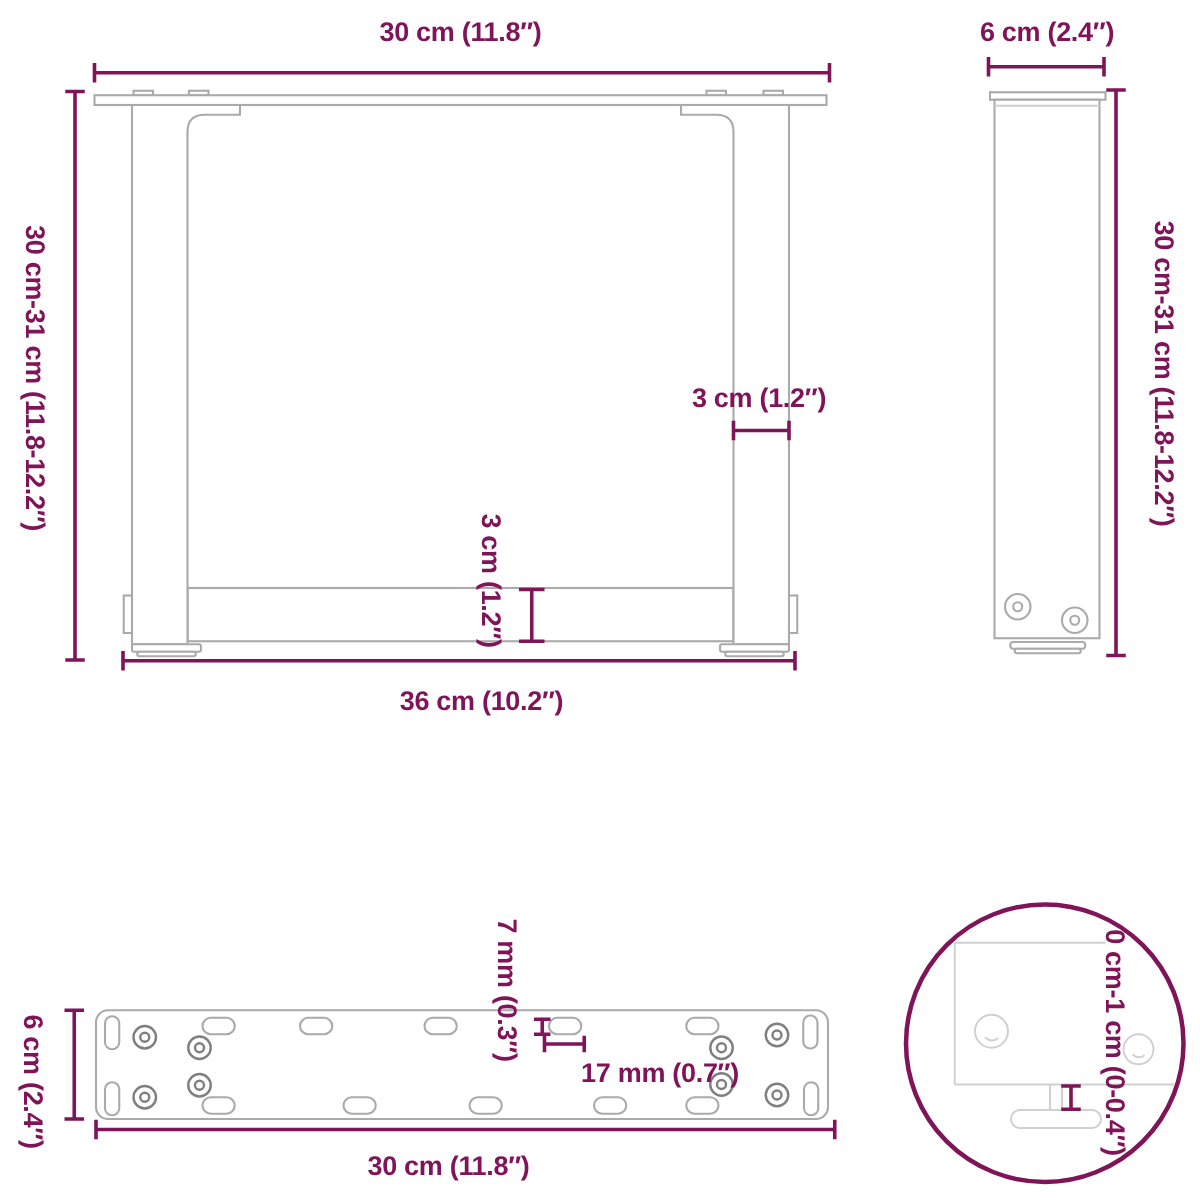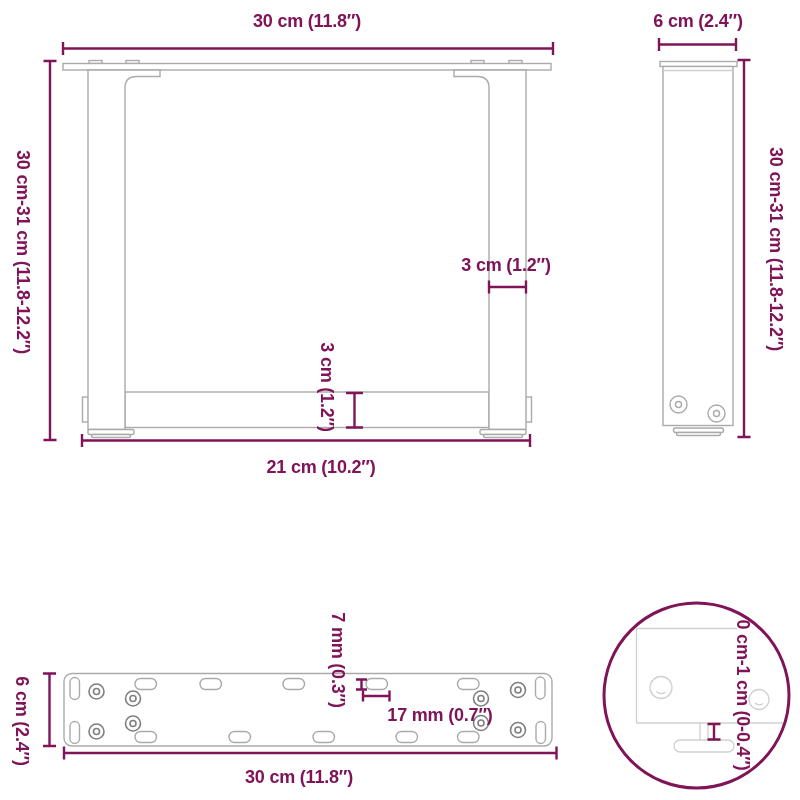--- a/index.html
+++ b/index.html
@@ -151,21 +151,21 @@
       <g>
         <path class="dim" d="M714,724 V739.5 M707.5,724 H720.5 M707.5,739.5 H720.5"></path>
       </g>
     </g>
   </svg>
 
   <div class="dim-label" style="left:307px;top:21px;">30 cm (11.8″)</div>
   <div class="dim-label v" style="left:23px;top:252px;">30 cm-31 cm (11.8-12.2″)</div>
   <div class="dim-label" style="left:506px;top:265px;">3 cm (1.2″)</div>
   <div class="dim-label v" style="left:327px;top:387px;">3 cm (1.2″)</div>
-  <div class="dim-label" style="left:321px;top:467px;">21 cm (10.2″)</div>
+  <div class="dim-label" style="left:321px;top:467px;">36 cm (10.2″)</div>
   <div class="dim-label" style="left:698px;top:21px;">6 cm (2.4″)</div>
   <div class="dim-label v" style="left:776px;top:249px;">30 cm-31 cm (11.8-12.2″)</div>
   <div class="dim-label v" style="left:22px;top:721px;">6 cm (2.4″)</div>
   <div class="dim-label v" style="left:338px;top:660px;">7 mm (0.3″)</div>
   <div class="dim-label" style="left:403px;top:715px;margin-left:37px;">17 mm (0.7″)</div>
   <div class="dim-label" style="left:299px;top:777px;">30 cm (11.8″)</div>
   <div class="dim-label v" style="left:743px;top:695px;">0 cm-1 cm (0-0.4″)</div>
 
 </div>
 

